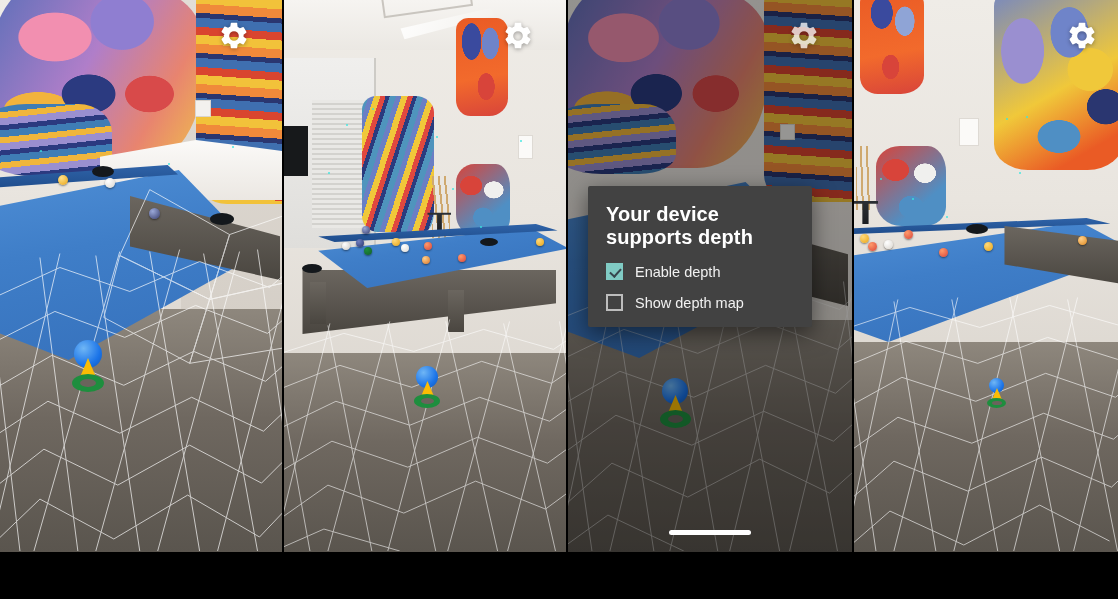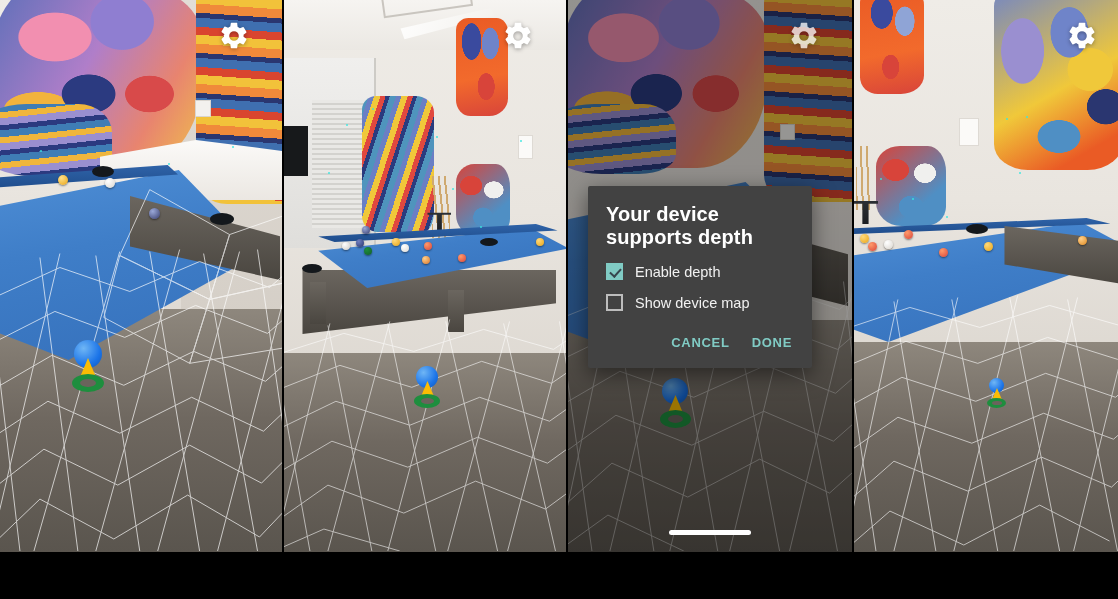--- a/index.html
+++ b/index.html
@@ -580,23 +580,19 @@
   <div class="dialog">
     <div class="dialog-title">Your device supports depth</div>
 
     <div class="check-row">
       <span class="cbox on"></span>
       <span class="check-label">Enable depth</span>
     </div>
 
     <div class="check-row">
       <span class="cbox off"></span>
-      <span class="check-label">Show device map</span>
+      <span class="check-label">Show depth map</span>
     </div>
 
-    <div class="dialog-actions">
-      <button class="dlg-btn">CANCEL</button>
-      <button class="dlg-btn">DONE</button>
-    </div>
   </div>
 
   <div class="bottombar"></div>
 </div>
 
 </body></html>

